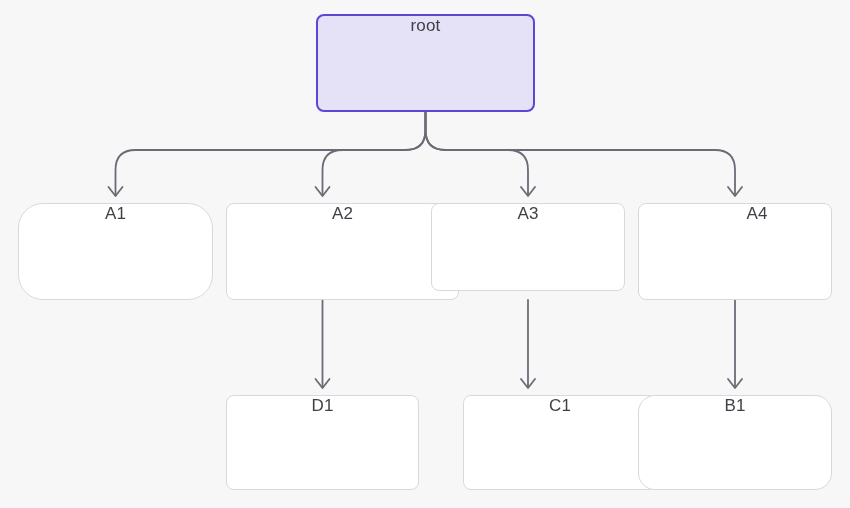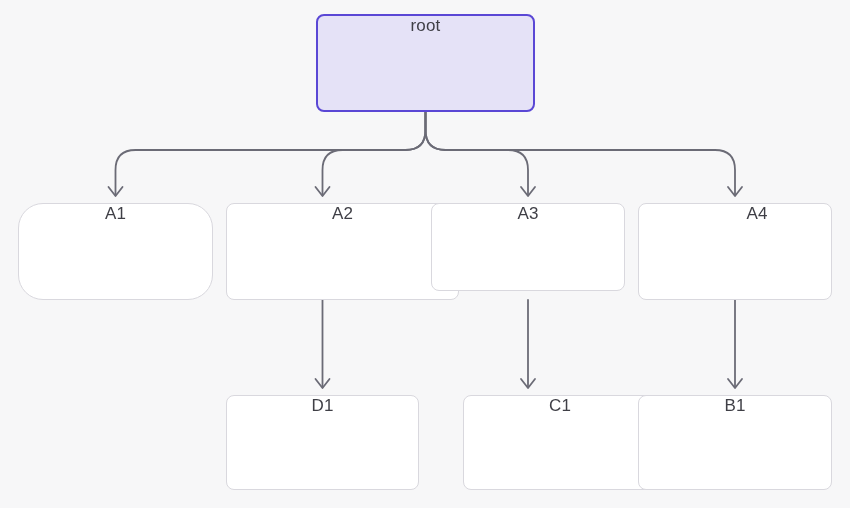--- a/index.html
+++ b/index.html
@@ -34,21 +34,21 @@
     background:var(--root-fill);
     border:2.5px solid var(--root-border);
     left:316px;top:14px;width:219px;height:98px;
   }
   .node.a1{left:18px;top:203px;width:195px;height:97px;border-radius:25px;}
   .node.a2{left:226px;top:203px;width:233px;height:97px;}
   .node.a3{left:431px;top:203px;width:194px;height:88px;}
   .node.a4{left:638px;top:203px;width:194px;height:97px;padding-left:44px;}
   .node.d1{left:226px;top:395px;width:193px;height:95px;}
   .node.c1{left:431px;top:395px;width:194px;height:95px;margin-left:32px;}
-  .node.b1{left:638px;top:395px;width:194px;height:95px;}
+  .node.b1{left:638px;top:395px;width:194px;height:95px;border-radius:17px;}
   .node-label{pointer-events:none;}
 </style>
 </head>
 <body>
 
 <div class="canvas">
 
   <svg class="edges-layer" width="850" height="508" viewBox="0 0 850 508" aria-hidden="true">
 
     <g>

